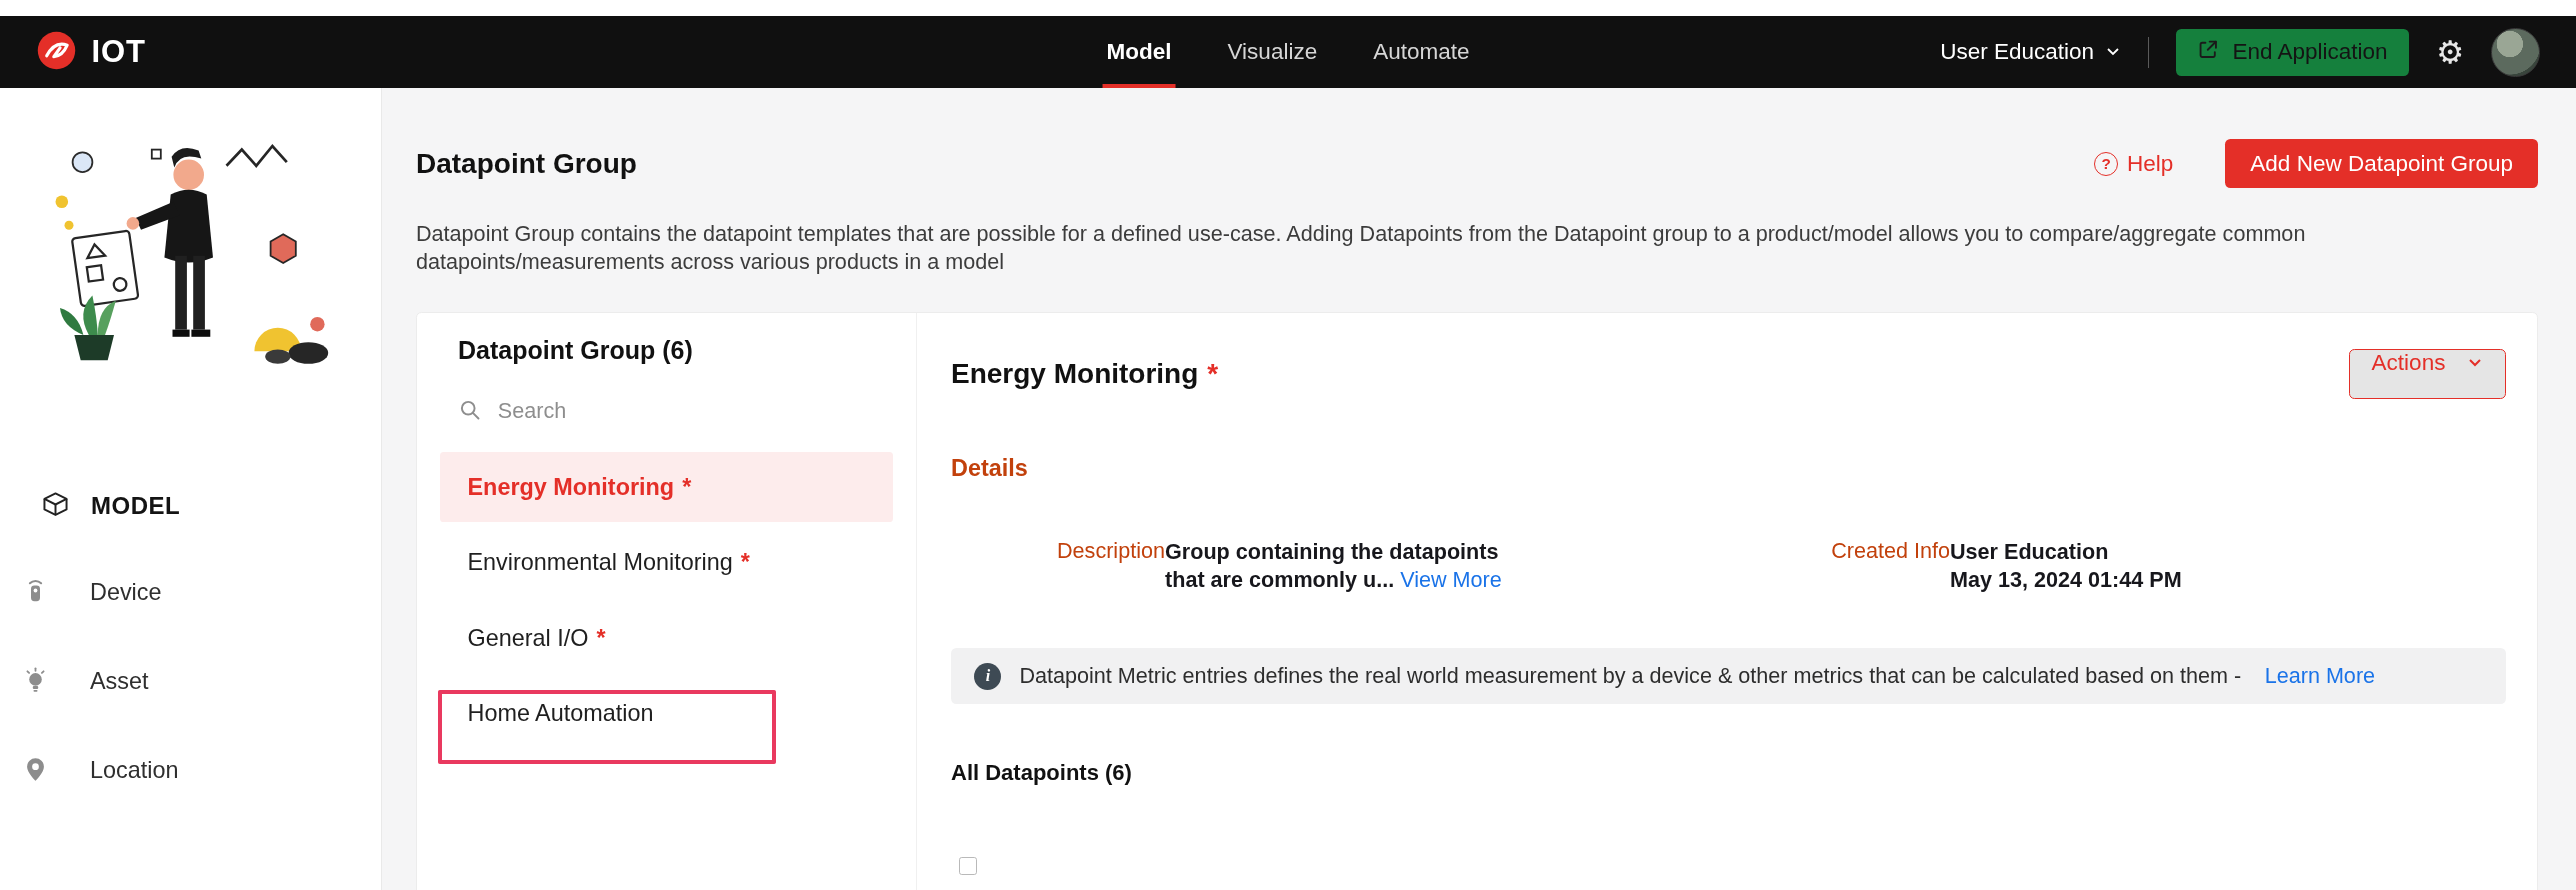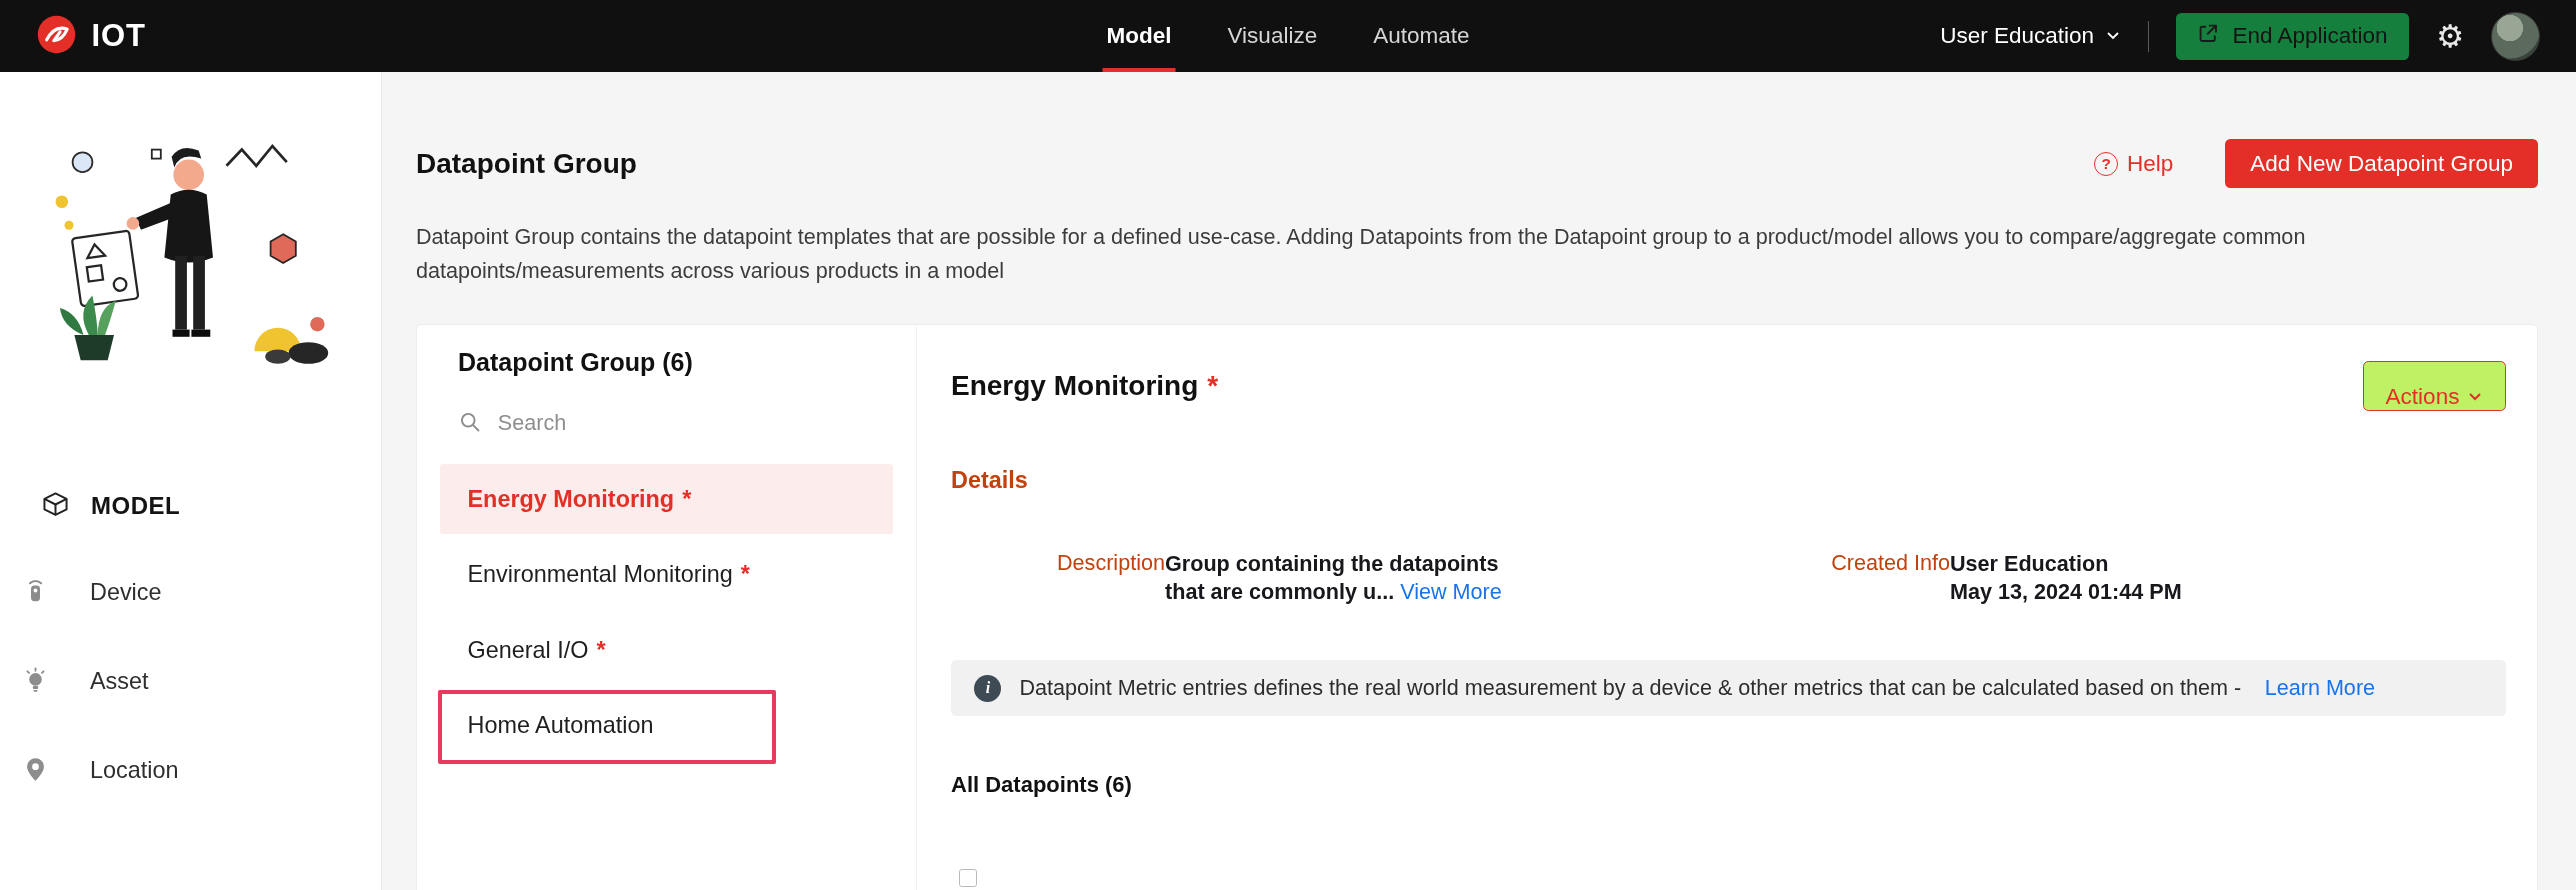--- a/index.html
+++ b/index.html
@@ -9,21 +9,21 @@
     --sel-bg:#fdecec;
     --nav-bg:#101010;
     --main-bg:#f5f5f6;
     --banner-bg:#f1f1f2;
   }
   html,body{margin:0;padding:0;background:#fff;}
   body{font-family:"Liberation Sans","DejaVu Sans",sans-serif;color:#1c1c1c;}
   #app{position:relative;width:2576px;height:890px;overflow:hidden;background:#fff;}
 
   
-  .navbar{position:absolute;top:0;left:0;width:100%;height:72px;background:var(--nav-bg);display:flex;align-items:center;padding:0 36px;box-sizing:border-box;z-index:10;}
+  .navbar{position:absolute;top:16px;left:0;width:100%;height:72px;background:var(--nav-bg);display:flex;align-items:center;padding:0 36px;box-sizing:border-box;z-index:10;}
   .brand{display:flex;align-items:center;gap:14.4px;}
   .brand-name{color:#fff;font-size:31px;font-weight:bold;letter-spacing:0.9px;}
   .main-nav{position:absolute;left:50%;transform:translateX(-50%);height:100%;display:flex;gap:56px;align-items:stretch;}
   .nav-item{position:relative;display:flex;align-items:center;color:#d6d6d6;font-size:22.5px;cursor:pointer;}
   .nav-item.active{color:#fff;font-weight:bold;}
   .nav-item.active::after{content:"";position:absolute;left:-3.6px;right:-3.6px;bottom:0;height:4.5px;background:var(--red);}
   .nav-right{margin-left:auto;display:flex;align-items:center;gap:27px;}
   .user-menu{display:flex;align-items:center;gap:10.8px;color:#fff;font-size:22.5px;cursor:pointer;}
   .nav-sep{width:0.9px;height:31px;background:#5a5a5a;}
   .end-app-btn{display:flex;align-items:center;gap:12.6px;background:#15803d;border:none;border-radius:5.4px;height:47px;padding:0 21.6px;font-size:22.5px;color:#141414;font-family:inherit;cursor:pointer;}
@@ -39,38 +39,38 @@
   .menu-item{display:flex;align-items:center;gap:41px;padding:18px 0 18px 22px;margin-top:23.4px;cursor:pointer;}
   .menu-item .label{font-size:23.4px;color:#2f2f2f;}
 
   
   .main{position:absolute;top:72px;left:382px;right:0;bottom:0;background:var(--main-bg);padding:67px 38px 0 34px;box-sizing:border-box;overflow:hidden;}
   .page-header-row{display:flex;align-items:center;}
   .page-title{font-size:28px;font-weight:bold;color:#111;}
   .help-link{margin-left:auto;display:flex;align-items:center;gap:9px;color:var(--red);font-size:22.5px;cursor:pointer;}
   .q-icon{width:24px;height:24px;border:1.8px solid var(--red);border-radius:50%;display:flex;align-items:center;justify-content:center;font-size:15.3px;font-weight:bold;box-sizing:border-box;}
   .add-btn{margin-left:52px;background:var(--red);color:#fff;border:none;border-radius:5.4px;height:49px;padding:0 25px;font-size:22.5px;font-weight:500;font-family:inherit;cursor:pointer;}
-  .page-desc{margin-top:32px;font-size:21.6px;line-height:34px;color:#3c3c3c;max-width:2066px;}
+  .page-desc{margin-top:32px;font-size:21.6px;line-height:28px;color:#3c3c3c;max-width:2066px;}
 
   
   .card{position:relative;margin-top:36px;background:#fff;border:0.9px solid #ececec;border-radius:5.4px 5.4px 0 0;height:630px;display:flex;box-sizing:border-box;}
   .left-pane{width:500px;flex:none;border-right:1.8px solid #f0f0f0;padding-top:23.4px;box-sizing:border-box;}
   .pane-title{margin-left:41px;font-size:25px;font-weight:bold;color:#111;}
   .search-box{display:flex;align-items:center;gap:14.4px;margin:32px 0 0 41px;}
   .search-box input{border:none;outline:none;font-size:21.6px;color:#555;width:288px;font-family:inherit;background:transparent;}
   .search-box input::placeholder{color:#8e8e8e;}
   .group-items{margin-top:27px;}
   .group-item{display:flex;align-items:center;margin:5.4px 23.4px 5.4px 22.5px;height:70px;padding-left:28px;font-size:23.4px;color:#1f1f1f;border-radius:3.6px;cursor:pointer;gap:8px;}
   .group-item.selected{background:var(--sel-bg);color:var(--red);font-weight:bold;}
   .star{color:var(--red);font-weight:bold;}
 
   .right-pane{flex:1;position:relative;padding:36px 31px 0 34px;box-sizing:border-box;}
   .details-header{display:flex;align-items:center;}
   .details-title{font-size:28px;font-weight:bold;color:#111;display:flex;gap:9px;}
-  .actions-btn{margin-left:auto;display:flex;align-items:flex-end;gap:8px;background:#bef264;border:1.8px solid var(--red);color:var(--red);border-radius:5.4px;height:50px;padding:0 21.6px;font-size:22.5px;font-weight:500;font-family:inherit;cursor:pointer;}
+  .actions-btn{margin-left:auto;display:flex;align-items:flex-start;gap:22px;background:#e5e5e5;border:1.8px solid var(--red);color:var(--red);border-radius:5.4px;height:50px;padding:0 21.6px;font-size:22.5px;font-weight:500;font-family:inherit;cursor:pointer;}
   .section-title{margin-top:56px;font-size:23.4px;font-weight:bold;color:#c2410c;}
   .details-grid{margin-top:56px;display:flex;align-items:flex-start;font-size:21.6px;}
   .d-label{width:214px;color:#c2410c;flex:none;text-align:right;}
   .d-value{width:342px;flex:none;font-weight:600;color:#17171c;line-height:28px;}
   .view-more{color:var(--link);font-weight:500;cursor:pointer;white-space:nowrap;}
   .col2{display:flex;margin-left:227px;}
   .c-lines div{font-weight:600;color:#17171c;line-height:28px;}
   .info-banner{margin-top:54px;background:var(--banner-bg);border-radius:5.4px;height:56px;display:flex;align-items:center;padding:0 23.4px;gap:18px;font-size:21.6px;color:#2d2d2d;}
   .i-icon{width:27px;height:27px;flex:none;border-radius:50%;background:#3e4a54;color:#fff;display:flex;align-items:center;justify-content:center;font-size:16px;font-style:italic;font-weight:bold;font-family:"Liberation Serif","DejaVu Serif",serif;}
   .learn-more{color:var(--link);font-weight:500;margin-left:5.4px;cursor:pointer;white-space:nowrap;}

